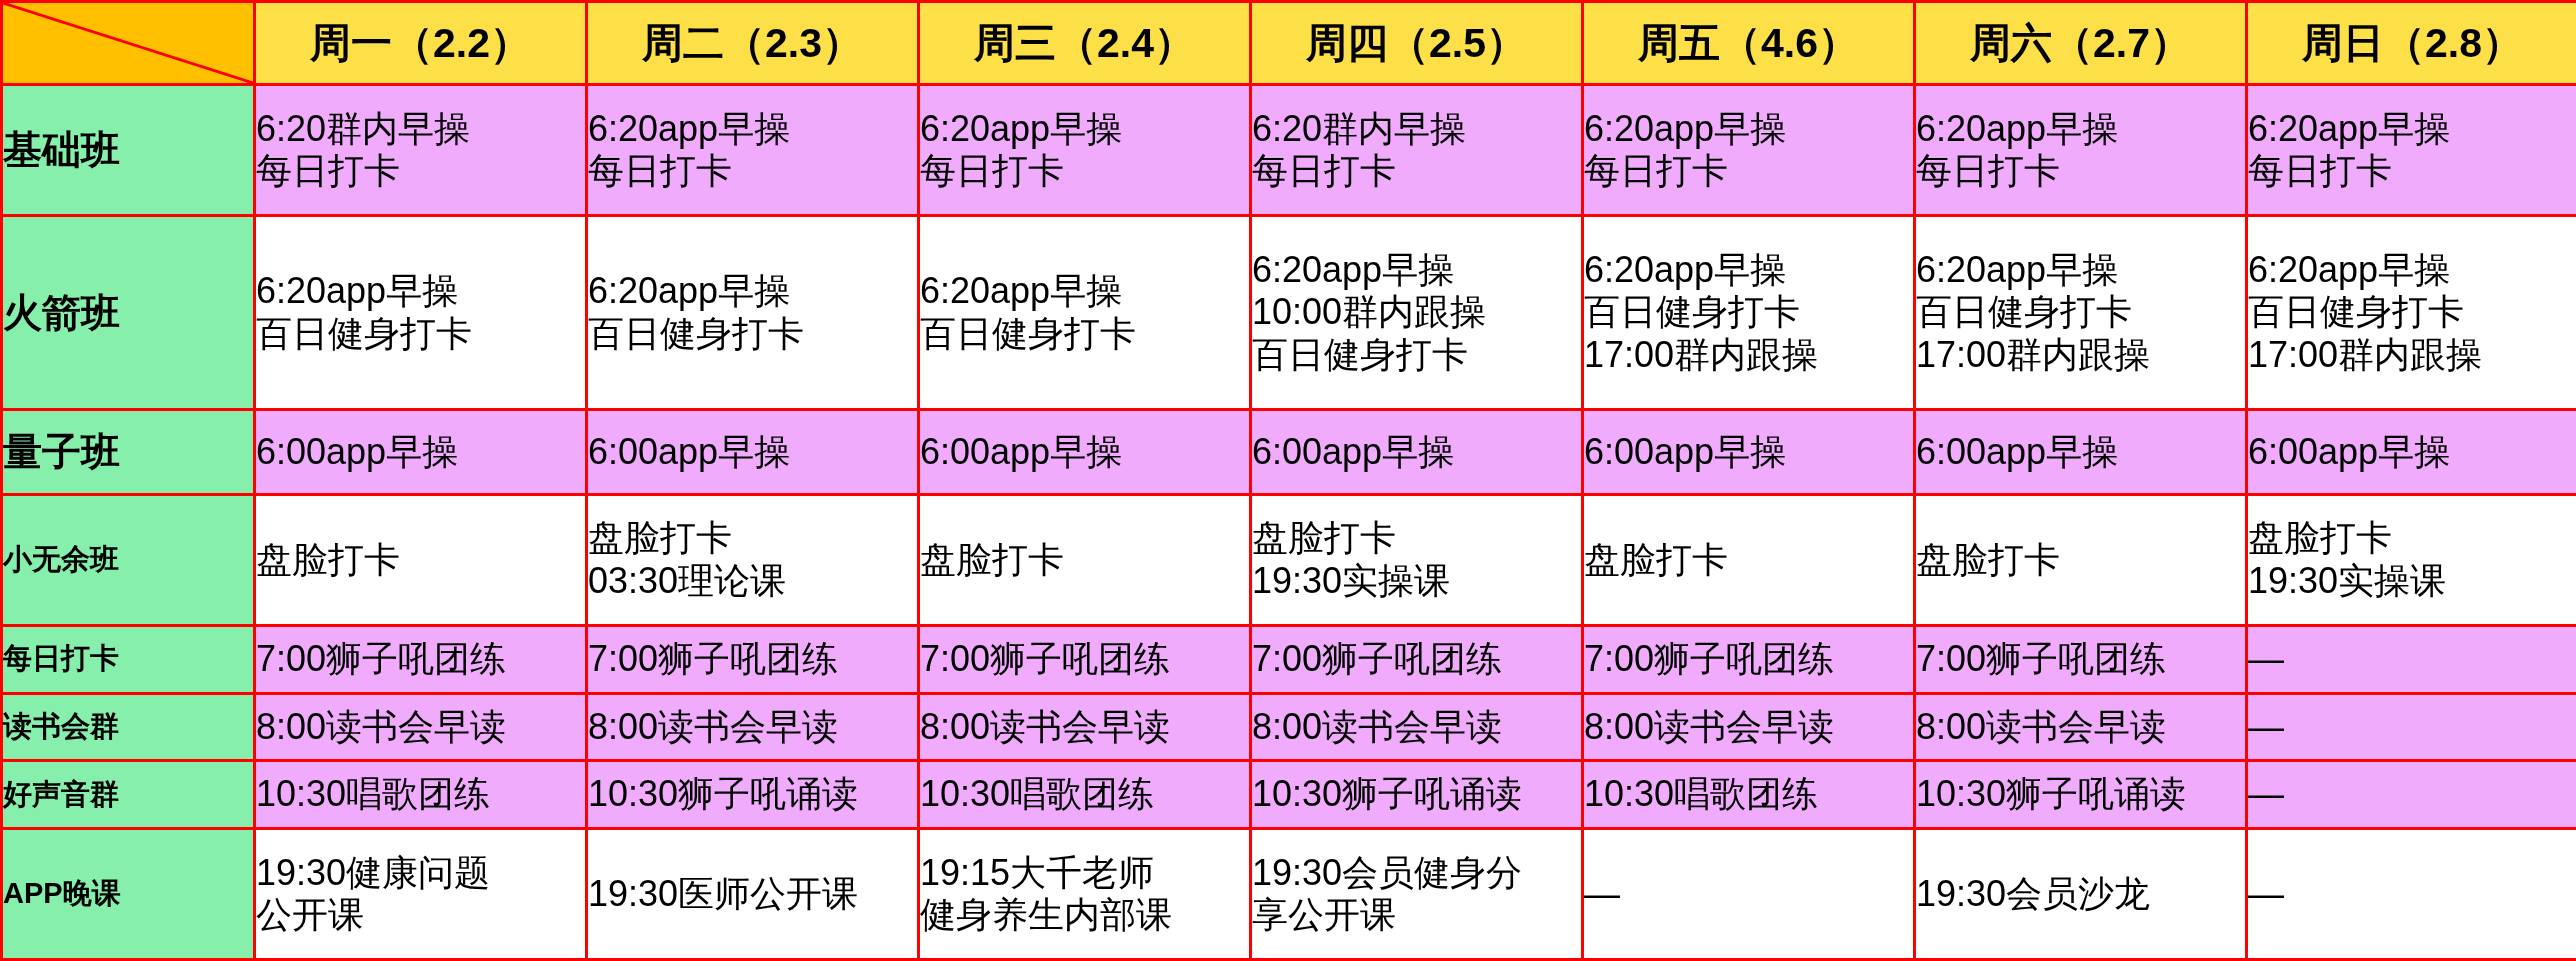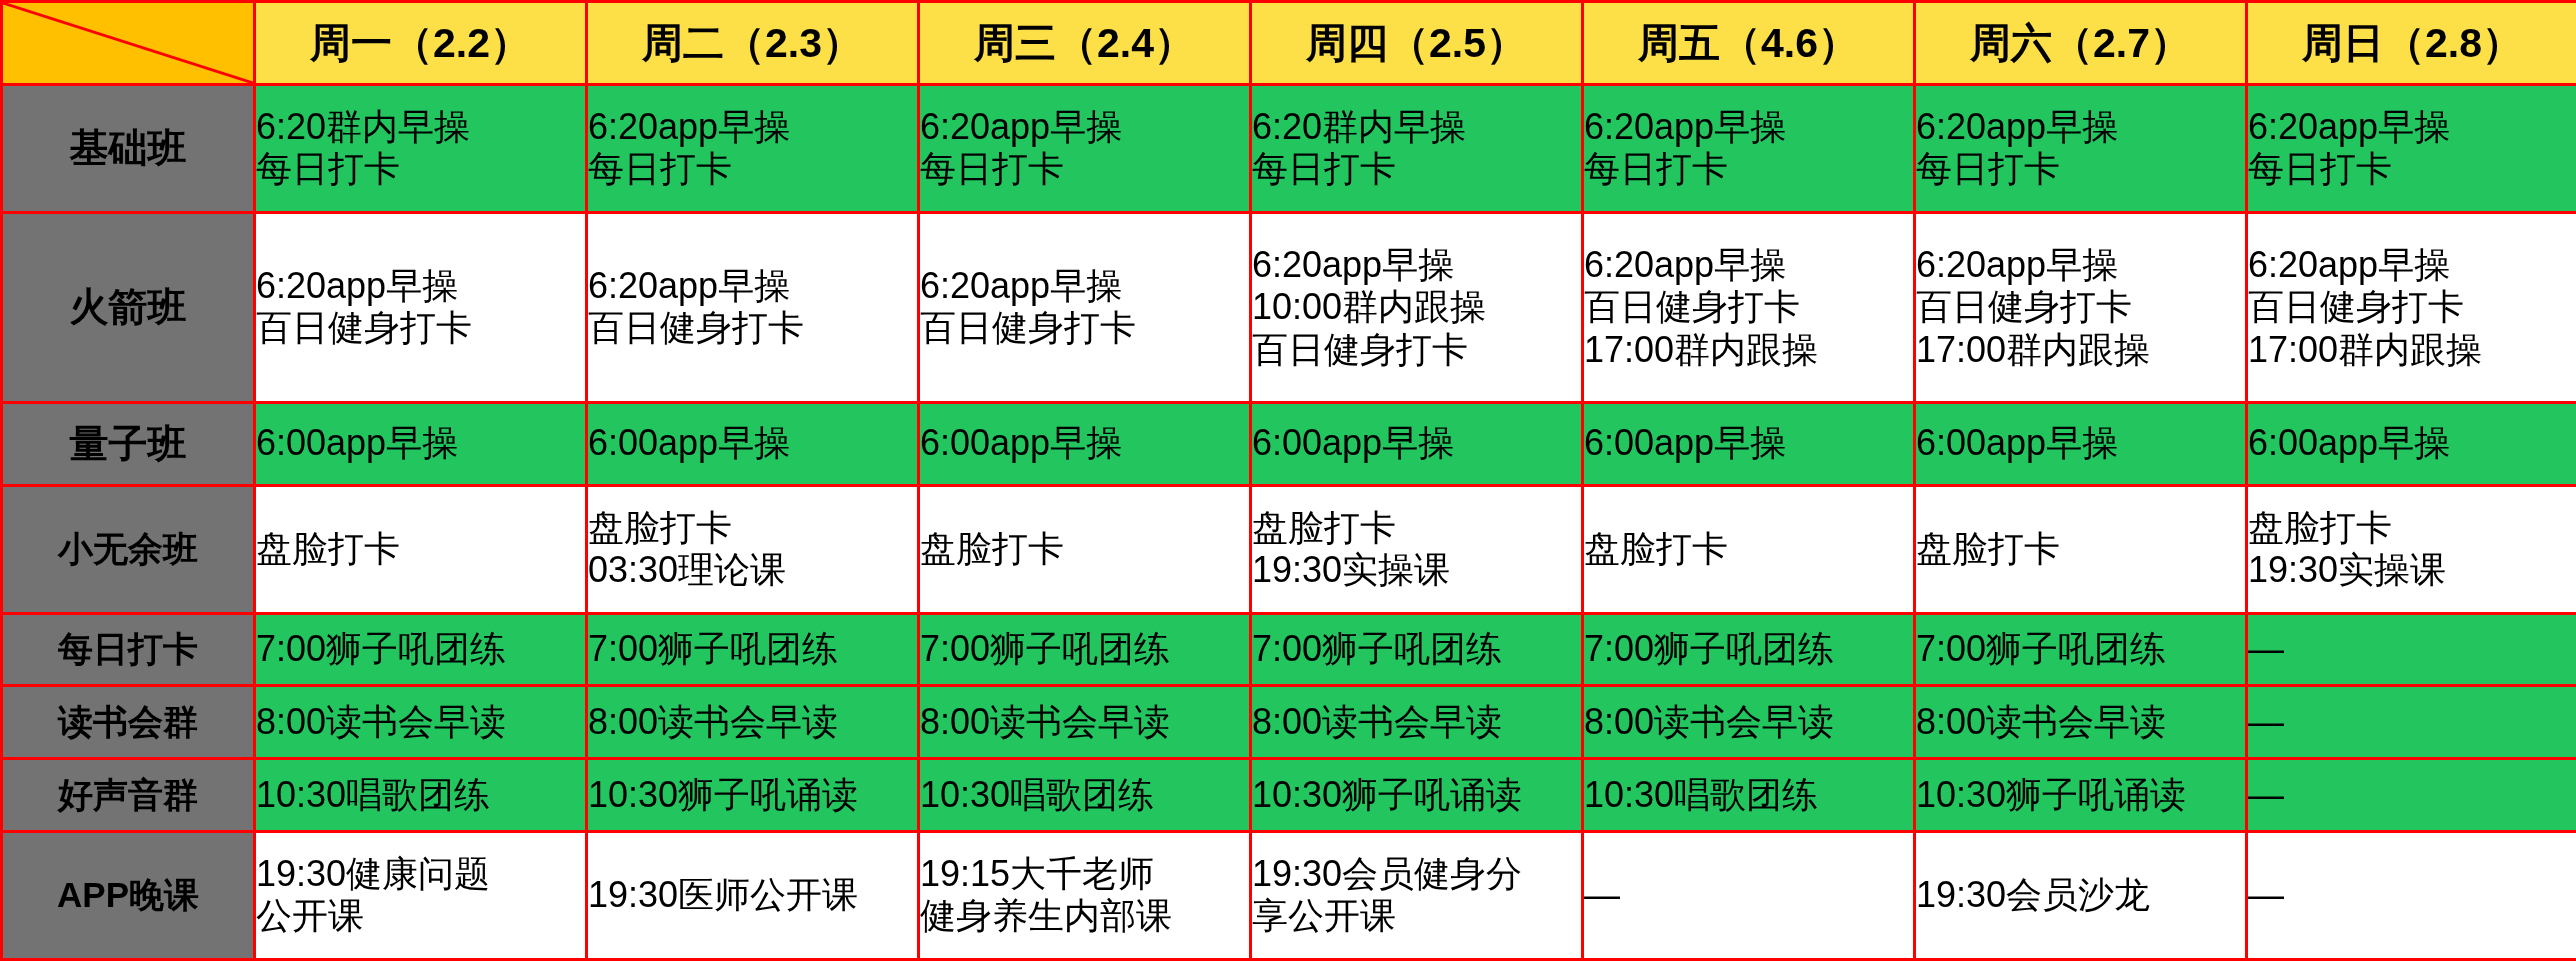--- a/index.html
+++ b/index.html
@@ -47,34 +47,33 @@
     background: #fde047;
     color: #000000;
     font-weight: bold;
     font-size: 41px;
     text-align: center;
     white-space: nowrap;
     height: 80px;
   }
   
   .rowlabel {
-    background: #737373;
+    background: #86efac;
     color: #000000;
     font-weight: bold;
     font-size: 39px;
-    text-align: center;
     white-space: nowrap;
     width: 253px;
   }
   .rowlabel.small {
-    font-size: 35px;
+    font-size: 29px;
   }
   
   td.cell {
-    background: #22c55e;
+    background: #f0abfc;
     color: #000000;
     font-size: 36px;
     line-height: 1.18;
     padding: 7.4px 9.3px 7.4px 11px;
     vertical-align: middle;
     text-align: left;
     overflow: hidden;
     word-break: break-all;
   }
   td.cell.white {

